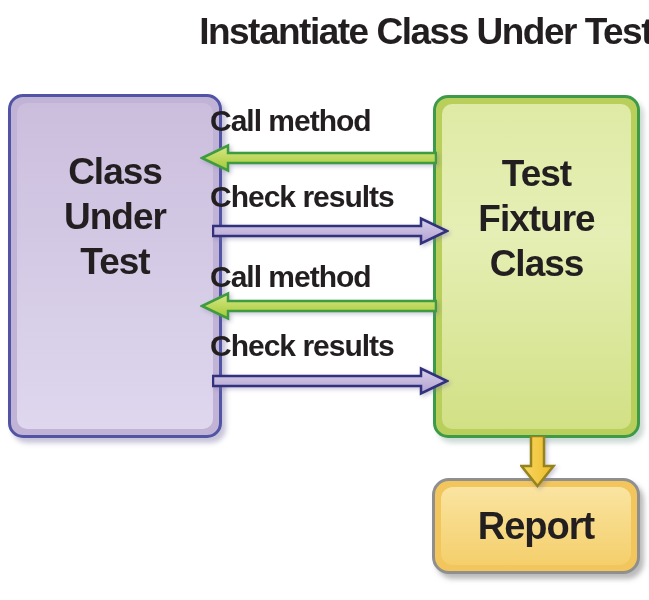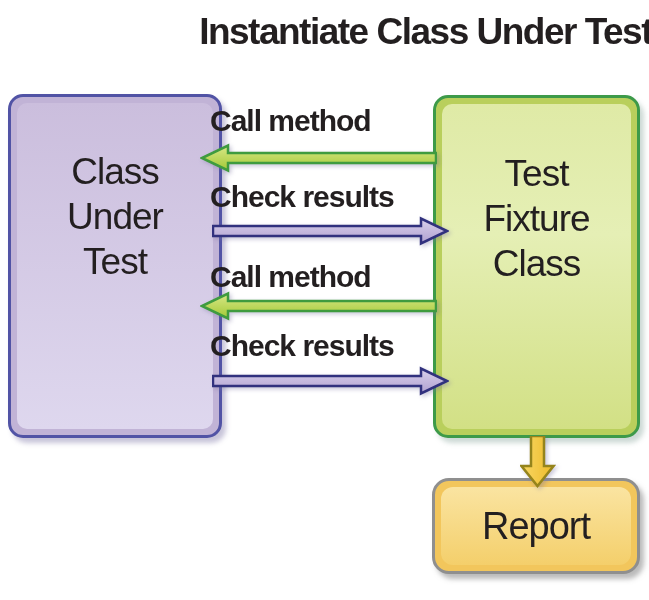--- a/index.html
+++ b/index.html
@@ -30,21 +30,21 @@
   .box .inner {
     position: absolute;
     inset: 6px;
     border-radius: 10px;
   }
   .box .box-label {
     position: absolute;
     left: 0; right: 0;
     text-align: center;
     white-space: pre-line;
-    font-weight: normal;
+    font-weight: bold;
     font-size: 37px;
     line-height: 45px;
     letter-spacing: -1px;
     color: var(--title-text, #231f20);
   }
   .box-purple {
     left: 8px; top: 94px;
     width: 214px; height: 344px;
     background: var(--purple-box-band, #c1b3d6);
     border: 3px solid var(--purple-box-border, #5153a5);

